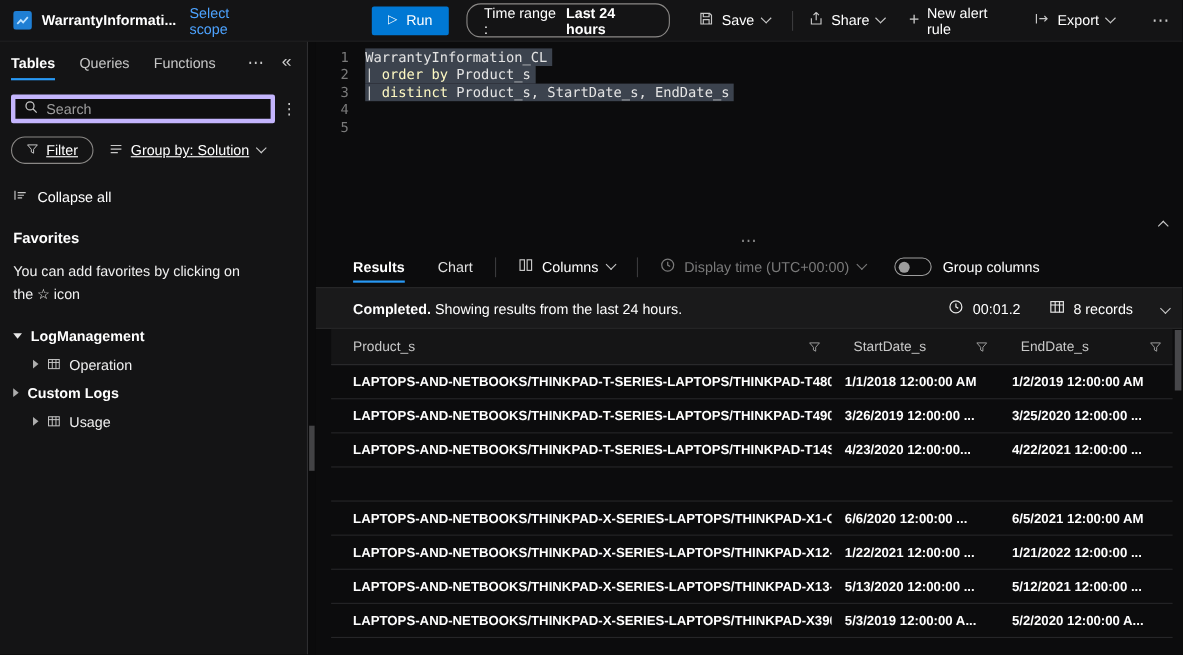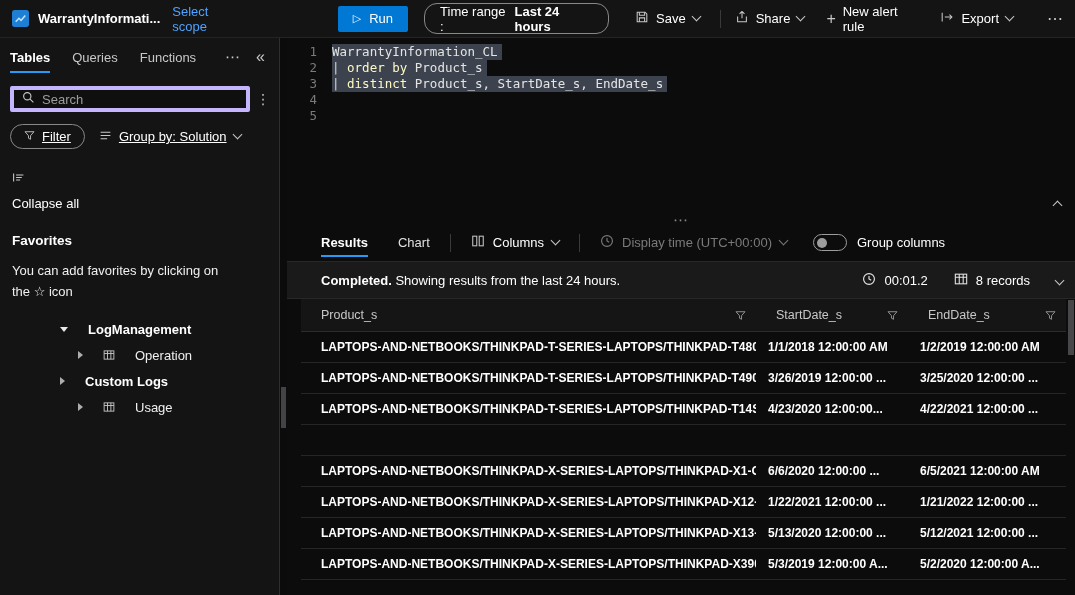--- a/index.html
+++ b/index.html
@@ -52,26 +52,26 @@
   .search-box input { flex:1; background:transparent; border:none; outline:none; color:#e8e8e8;
     font-size:13px; font-family:"Liberation Sans",sans-serif; min-width:0; }
   .search-box input::placeholder { color:#9d9d9d; }
   .kebab { width:16px; text-align:center; color:#c8c8c8; font-size:14px; margin-left:5px; cursor:pointer; }
 
   .filter-row { margin-top:12px; padding:0 10px; display:flex; align-items:center; gap:14px;text-decoration:underline; }
   .filter-pill { height:25px; border:1px solid #8a8886; border-radius:13px; display:flex; align-items:center;
     gap:7px; padding:0 13px; cursor:pointer; }
   .groupby { display:flex; align-items:center; gap:7px; cursor:pointer; }
 
-  .collapse-all { margin-top:22px; padding:0 12px; display:flex; align-items:flex-start; gap:9px; cursor:pointer;flex-direction:column; }
+  .collapse-all { margin-top:22px; padding:0 12px; display:flex; align-items:flex-end; gap:9px; cursor:pointer; }
   .fav-title { margin-top:22px; padding:0 12px; font-weight:700; font-size:13.5px; }
   .fav-hint { margin-top:12px; padding:0 12px; line-height:21px; color:#f0f0f0; }
 
   .tree { margin-top:14px; }
-  .tree-row { display:flex; align-items:center; height:26px; padding-left:12px; gap:20px; cursor:pointer;margin-left:48px; }
+  .tree-row { display:flex; align-items:center; height:26px; padding-left:12px; gap:8px; cursor:pointer; }
   .tree-row.child { padding-left:30px; }
   .tree-label { color:#f0f0f0; }
   .tree-row.group .tree-label { font-weight:700; color:#fff; }
   .caret-right { width:0; height:0; border-top:4px solid transparent; border-bottom:4px solid transparent;
     border-left:5px solid #adadad; flex:0 0 auto; }
   .caret-down { width:0; height:0; border-left:4px solid transparent; border-right:4px solid transparent;
     border-top:5px solid #e8e8e8; flex:0 0 auto; }
   .gicon { display:flex; }
 
   

